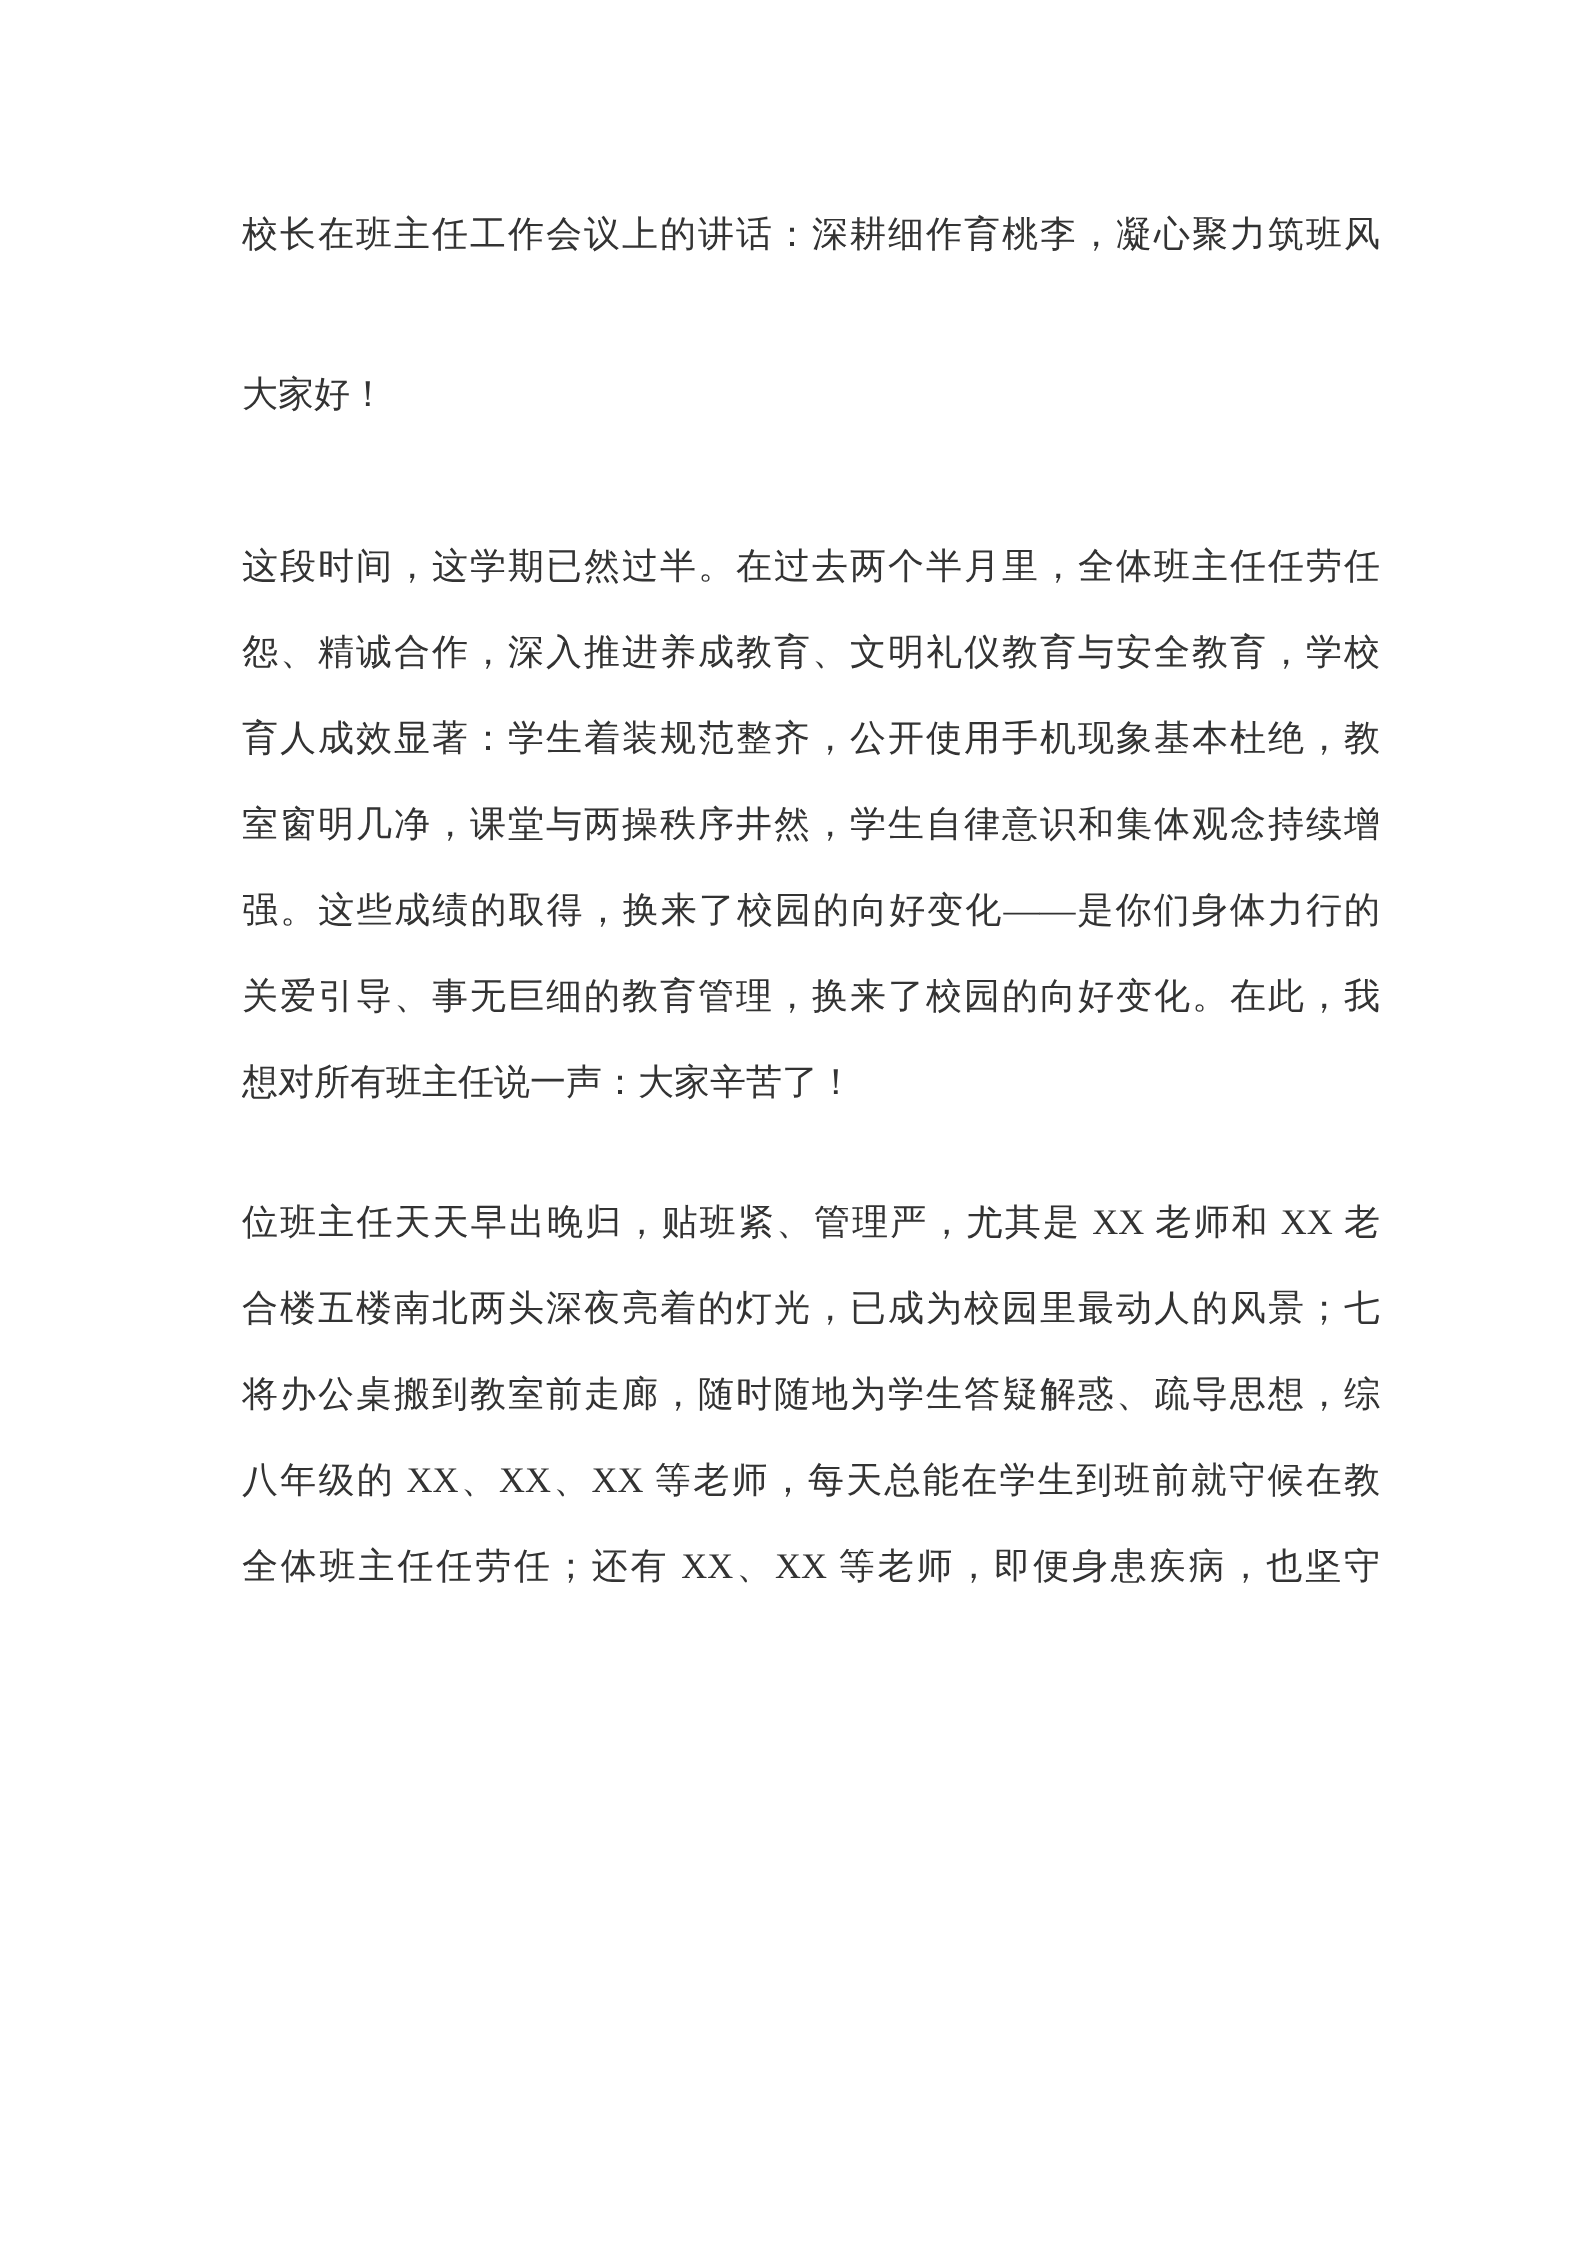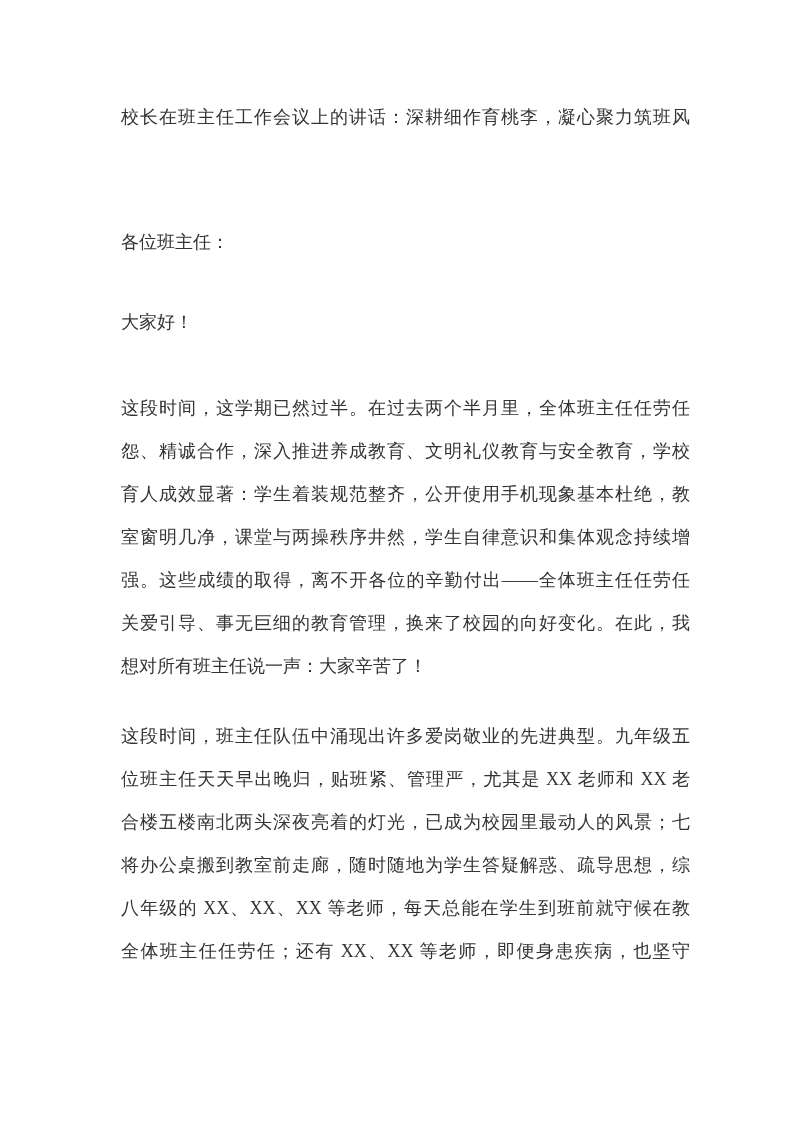--- a/index.html
+++ b/index.html
@@ -38,36 +38,34 @@
   .para-1     { margin-top: 43px; }
   .para-2     { margin-top: 27px; }
 </style>
 </head>
 <body style="background: rgb(255, 255, 255);">
 
 <div class="page" style="color: rgb(51, 51, 51);">
 
   <div class="tline title">校长在班主任工作会议上的讲话：深耕细作育桃李，凝心聚力筑班风</div>
 
-  <div class="tline leftend salutation">各位班主任：</div>
 
   <div class="tline leftend greeting">大家好！</div>
 
   <div class="para para-1">
     <div class="tline">这段时间，这学期已然过半。在过去两个半月里，全体班主任任劳任</div>
     <div class="tline">怨、精诚合作，深入推进养成教育、文明礼仪教育与安全教育，学校</div>
     <div class="tline">育人成效显著：学生着装规范整齐，公开使用手机现象基本杜绝，教</div>
     <div class="tline">室窗明几净，课堂与两操秩序井然，学生自律意识和集体观念持续增</div>
-    <div class="tline">强。这些成绩的取得，离不开各位的辛勤付出——全体班主任任劳任</div>
+    <div class="tline">强。这些成绩的取得，换来了校园的向好变化——是你们身体力行的</div>
     <div class="tline">关爱引导、事无巨细的教育管理，换来了校园的向好变化。在此，我</div>
     <div class="tline leftend">想对所有班主任说一声：大家辛苦了！</div>
   </div>
 
   <div class="para para-2">
-    <div class="tline">这段时间，班主任队伍中涌现出许多爱岗敬业的先进典型。九年级五</div>
     <div class="tline">位班主任天天早出晚归，贴班紧、管理严，尤其是 XX 老师和 XX 老师，</div>
     <div class="tline">合楼五楼南北两头深夜亮着的灯光，已成为校园里最动人的风景；七</div>
     <div class="tline">将办公桌搬到教室前走廊，随时随地为学生答疑解惑、疏导思想，综</div>
     <div class="tline">八年级的 XX、XX、XX 等老师，每天总能在学生到班前就守候在教室，</div>
     <div class="tline">全体班主任任劳任；还有 XX、XX 等老师，即便身患疾病，也坚守</div>
   </div>
 
 </div>
 
 </body></html>

